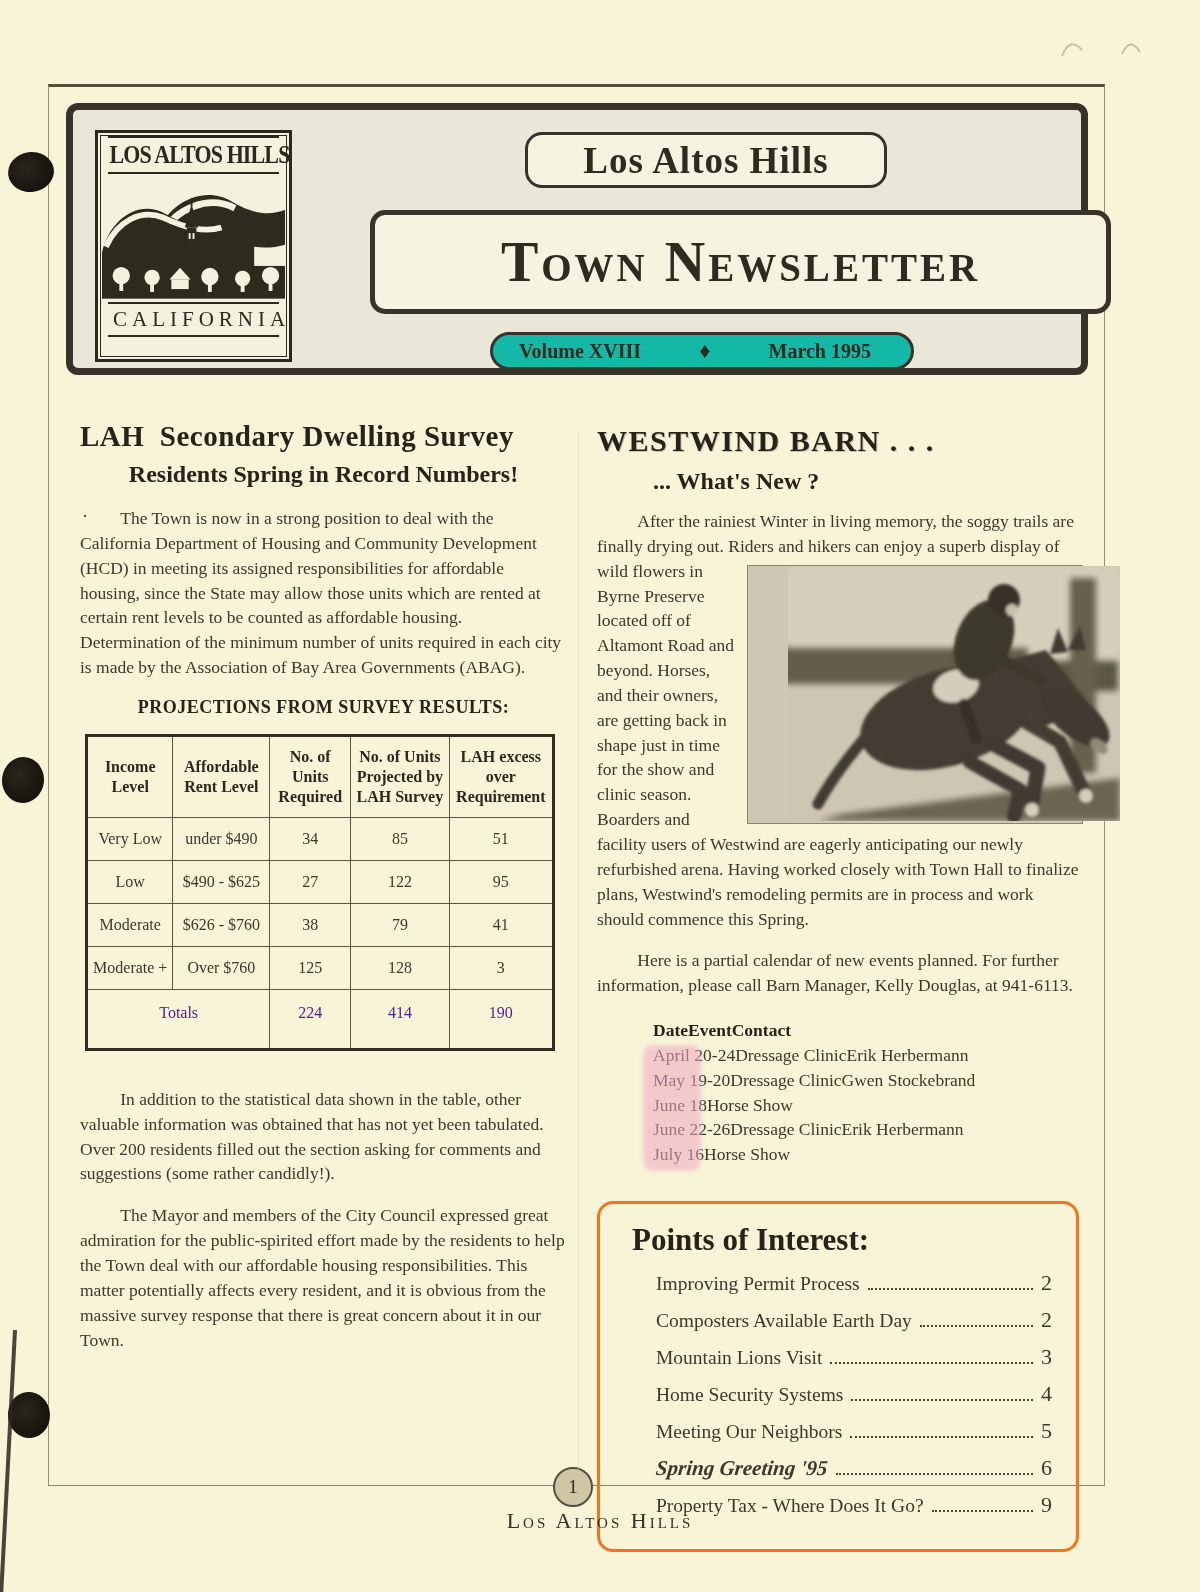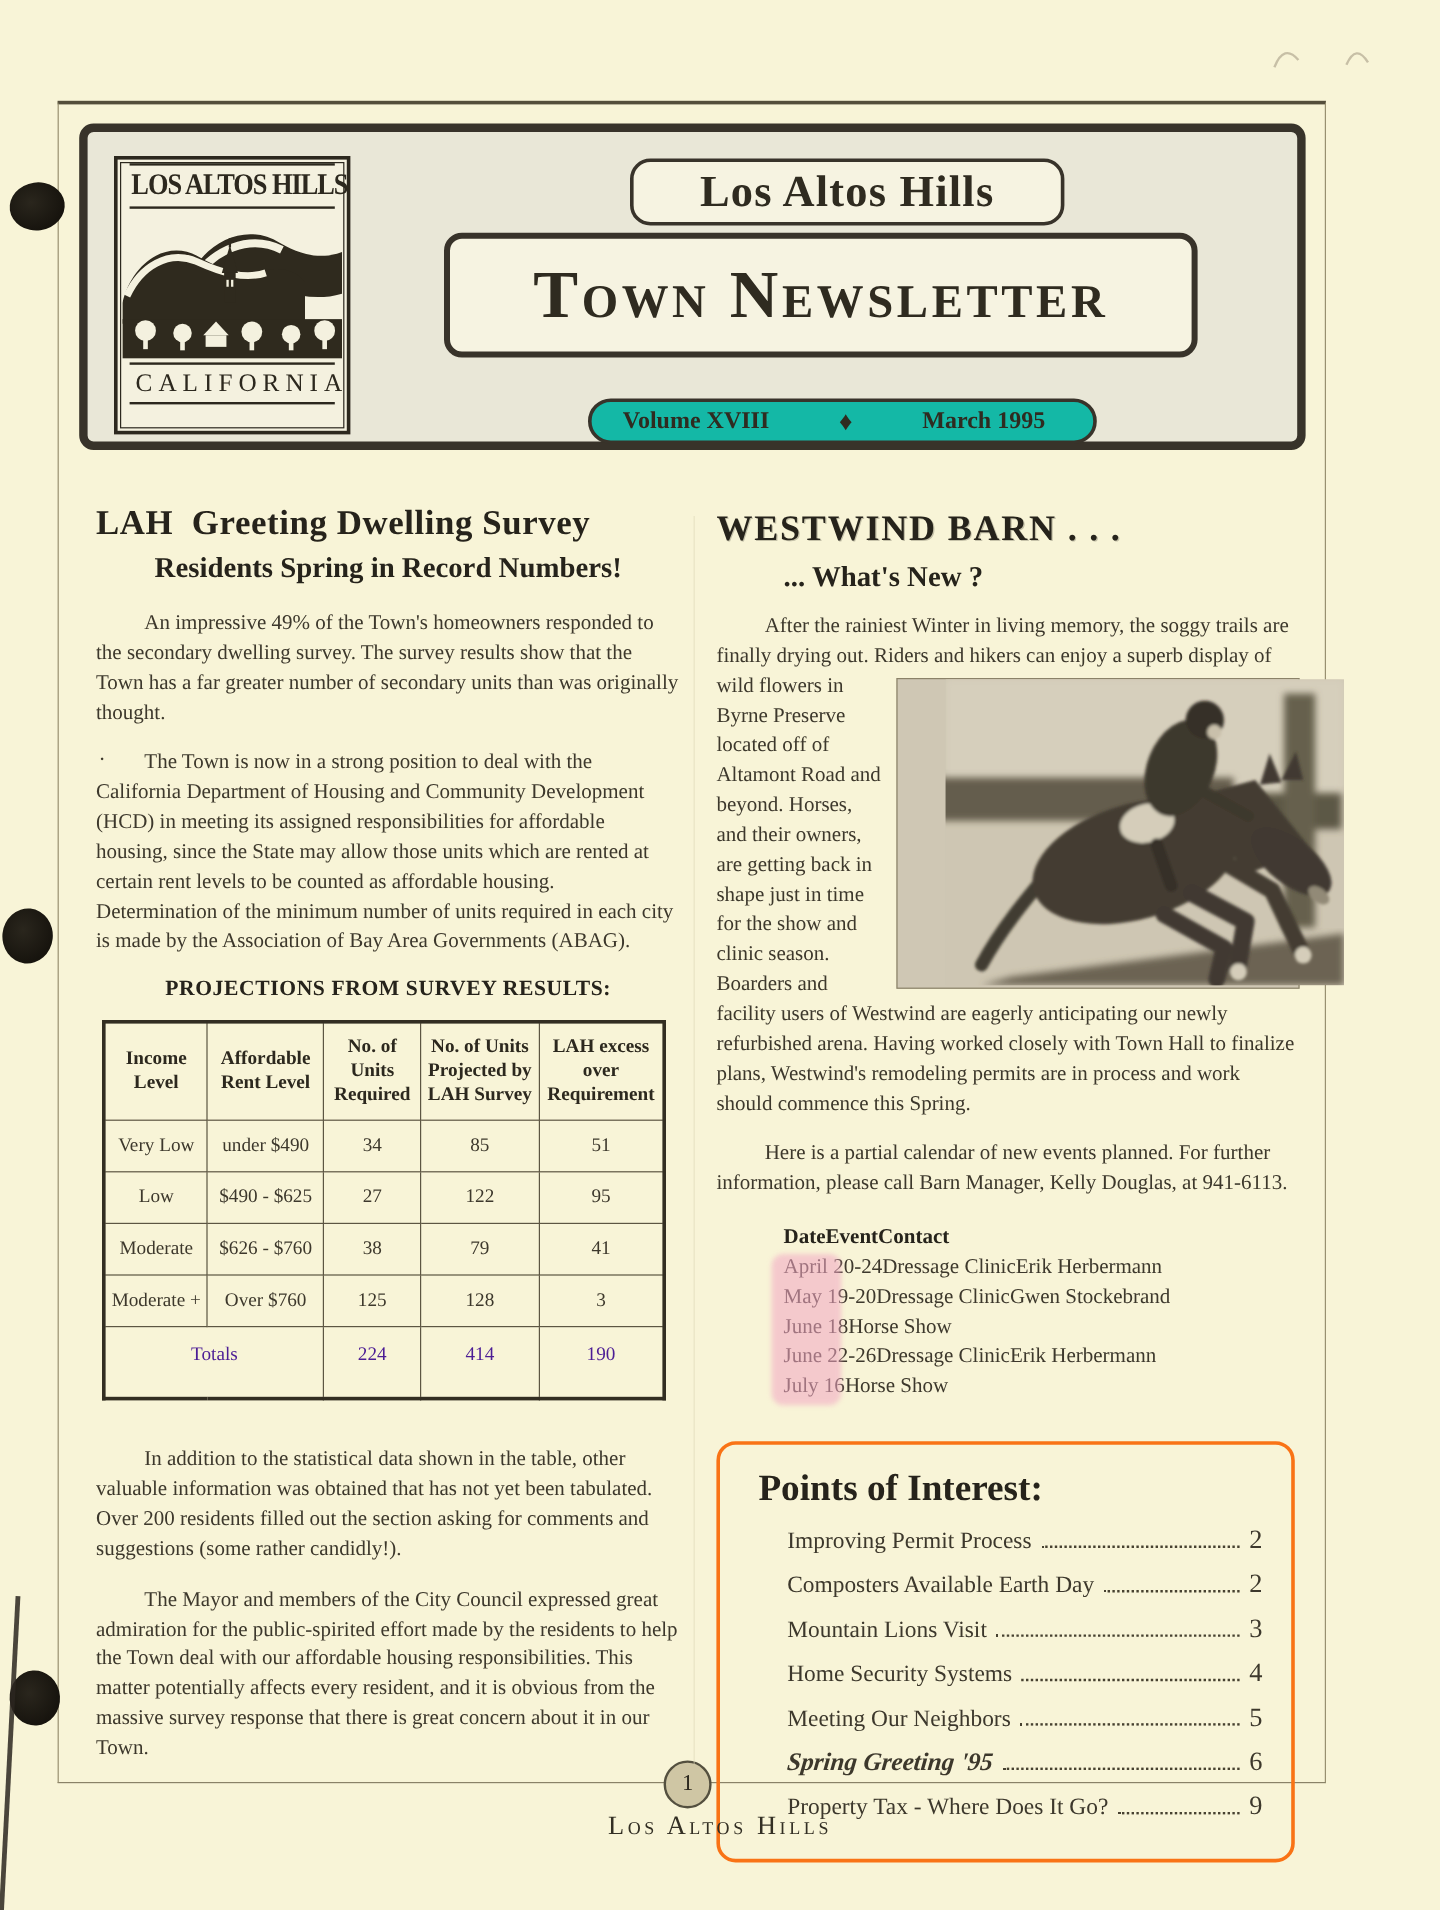--- a/index.html
+++ b/index.html
@@ -36,21 +36,21 @@
   .logo-bottom{
     font-size:21px;font-weight:500;letter-spacing:5px;color:#2c281e;margin:2px 15px 1px;white-space:nowrap;
   }
   .town-pill{
     position:absolute;left:452px;top:22px;width:362px;height:56px;
     box-sizing:border-box;border:3px solid #38332a;border-radius:17px;background:#f6f3e1;
     display:flex;align-items:center;justify-content:center;
     font-size:37px;font-weight:bold;color:#2f2b20;letter-spacing:1px;
   }
   .newsletter-box{
-    position:absolute;left:297px;top:84px;width:628px;height:104px;
+    position:absolute;left:297px;top:100px;width:741px;height:104px;
     box-sizing:border-box;border:5px solid #38332a;border-radius:15px;background:#f6f3e1;
     display:flex;align-items:center;justify-content:center;
   }
   .newsletter-title{
     font-variant:small-caps;font-size:56px;font-weight:bold;color:#2f2b20;letter-spacing:3px;
   }
   .volume-pill{
     position:absolute;left:417px;top:222px;width:424px;height:38px;
     box-sizing:border-box;border:3px solid #38332a;border-radius:19px;background:#14b8a6;
     display:flex;align-items:center;font-size:20px;font-weight:bold;color:#2f2b20;
@@ -177,24 +177,23 @@
     </div>
 
     <div class="volume-pill">
       <span class="vol">Volume XVIII</span>
       <span class="dia">♦</span>
       <span class="dat">March 1995</span>
     </div>
   </div>
 
   <div class="col-left">
-    <h1 class="story">LAH  Greeting Dwelling Survey</h1>
+    <h1 class="story">LAH  Secondary Dwelling Survey</h1>
     <h2 class="story">Residents Spring in Record Numbers!</h2>
 
-    <p class="body">An impressive 49% of the Town's homeowners responded to the secondary dwelling survey. The survey results show that the Town has a far greater number of secondary units than was originally thought.</p>
 
     <p class="body bulleted"><span class="bullet">·</span><span>The Town is now in a strong position to deal with the California Department of Housing and Community Development (HCD) in meeting its assigned responsibilities for affordable housing, since the State may allow those units which are rented at certain rent levels to be counted as affordable housing. Determination of the minimum number of units required in each city is made by the Association of Bay Area Governments (ABAG).</span></p>
 
     <h3 class="tabletitle">PROJECTIONS FROM SURVEY RESULTS:</h3>
 
     <table class="survey">
       <tbody>
           <tr>
         <th class="w1">Income Level</th>
         <th class="w2">Affordable Rent Level</th>

